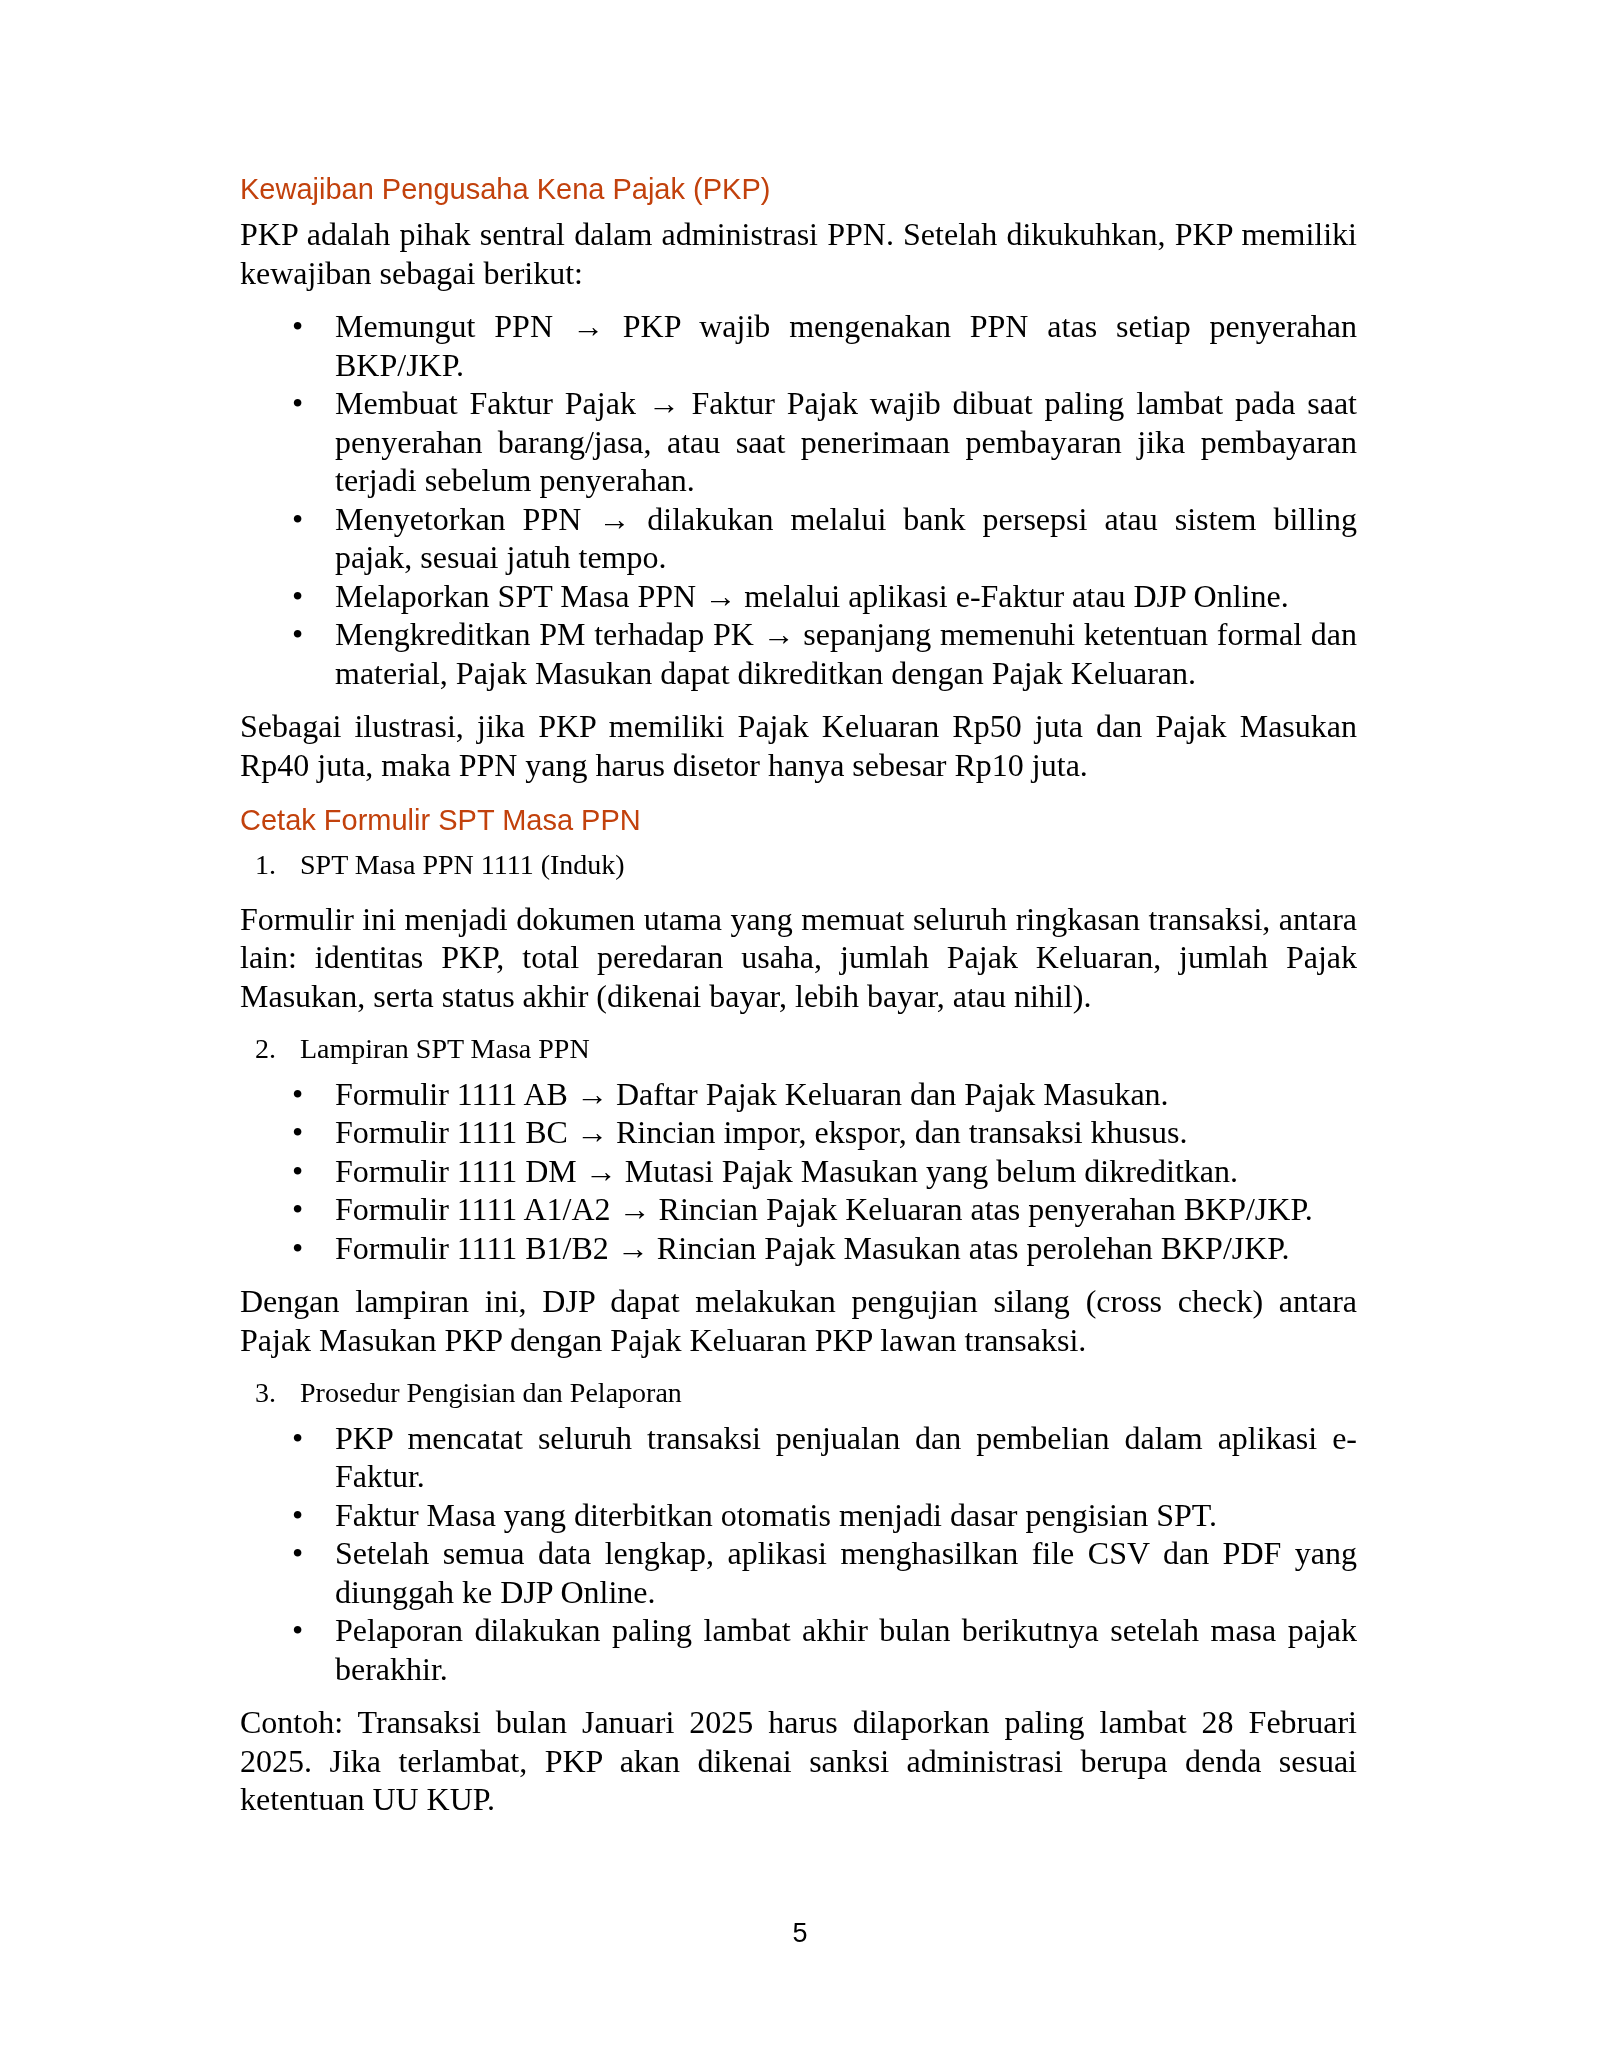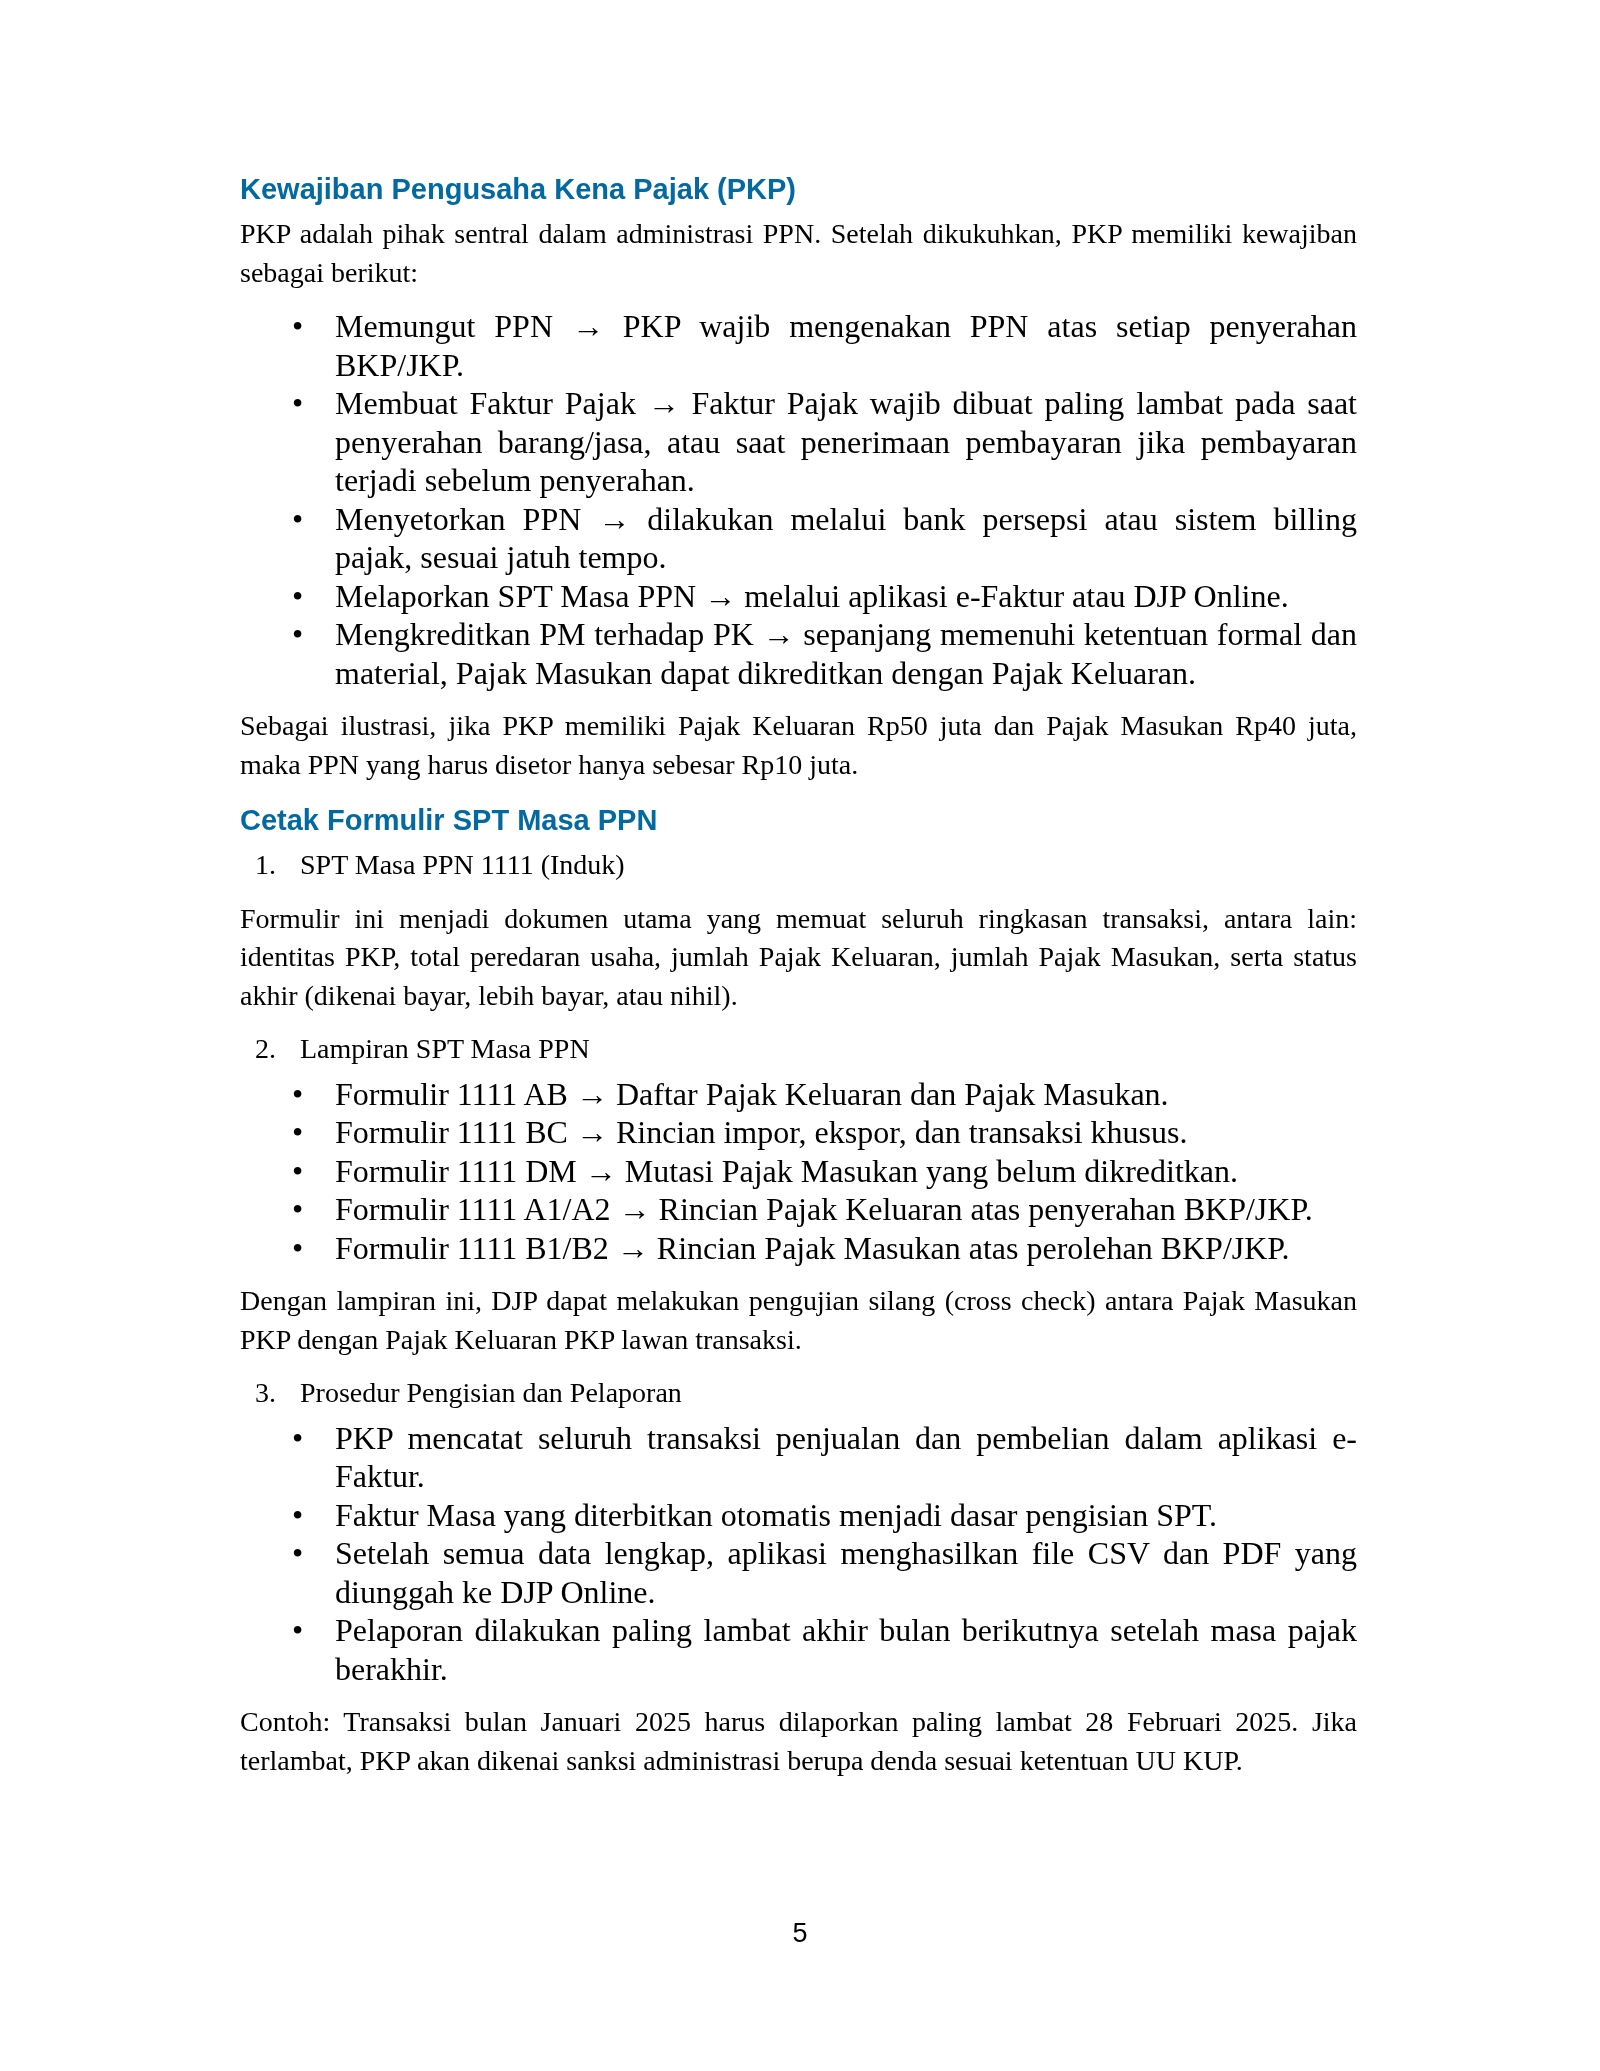--- a/index.html
+++ b/index.html
@@ -13,29 +13,29 @@
     overflow: hidden;
   }
   .content {
     position: absolute;
     left: 240px;
     top: 168px;
     width: 1117px;
   }
   .doc-heading {
     font-family: "Liberation Sans", sans-serif;
-    font-weight: 700;
+    font-weight: 400;
     font-size: 29px;
     line-height: 42px;
-    color: #0369a1;
+    color: #c2410c;
     margin: 0 0 5px 0;
   }
   h2.doc-heading { margin-top: 6px; }
   .para {
-    font-size: 28px;
+    font-size: 32px;
     line-height: 38.5px;
     text-align: justify;
     margin: 0 0 15px 0;
   }
   ul.bullet-list {
     list-style: none;
     margin: 6px 0 15px 0;
     padding: 0 0 0 95px;
   }
   ul.bullet-list > li {

